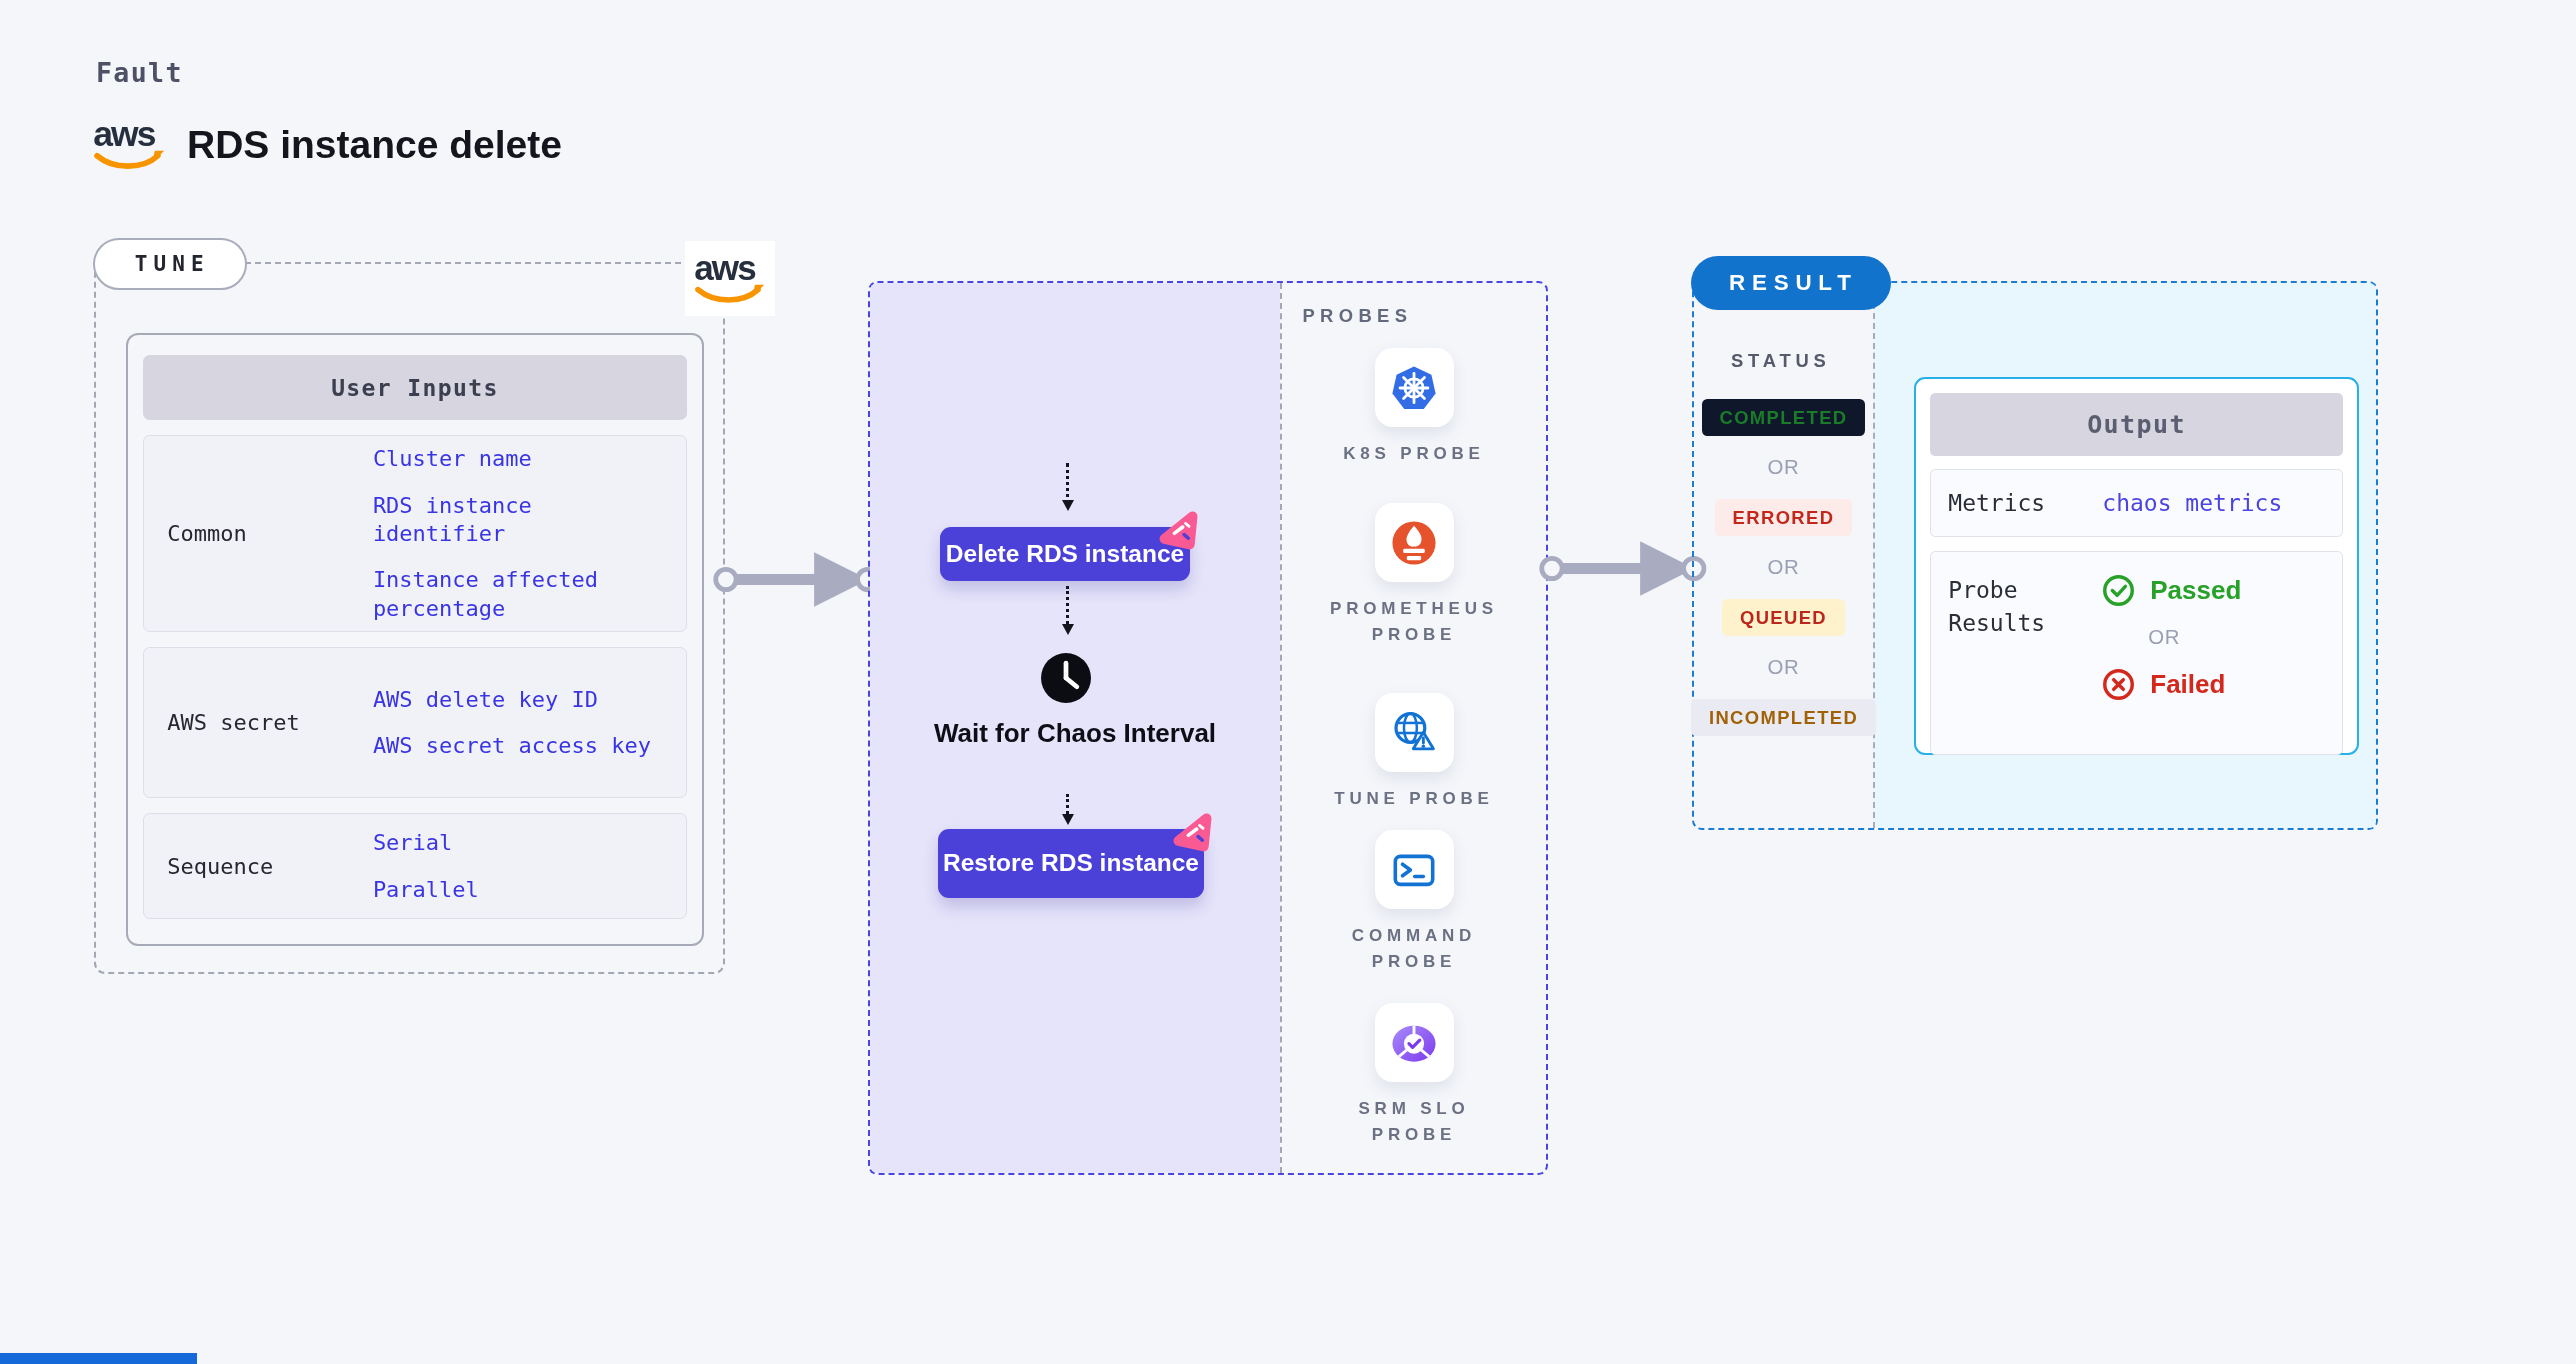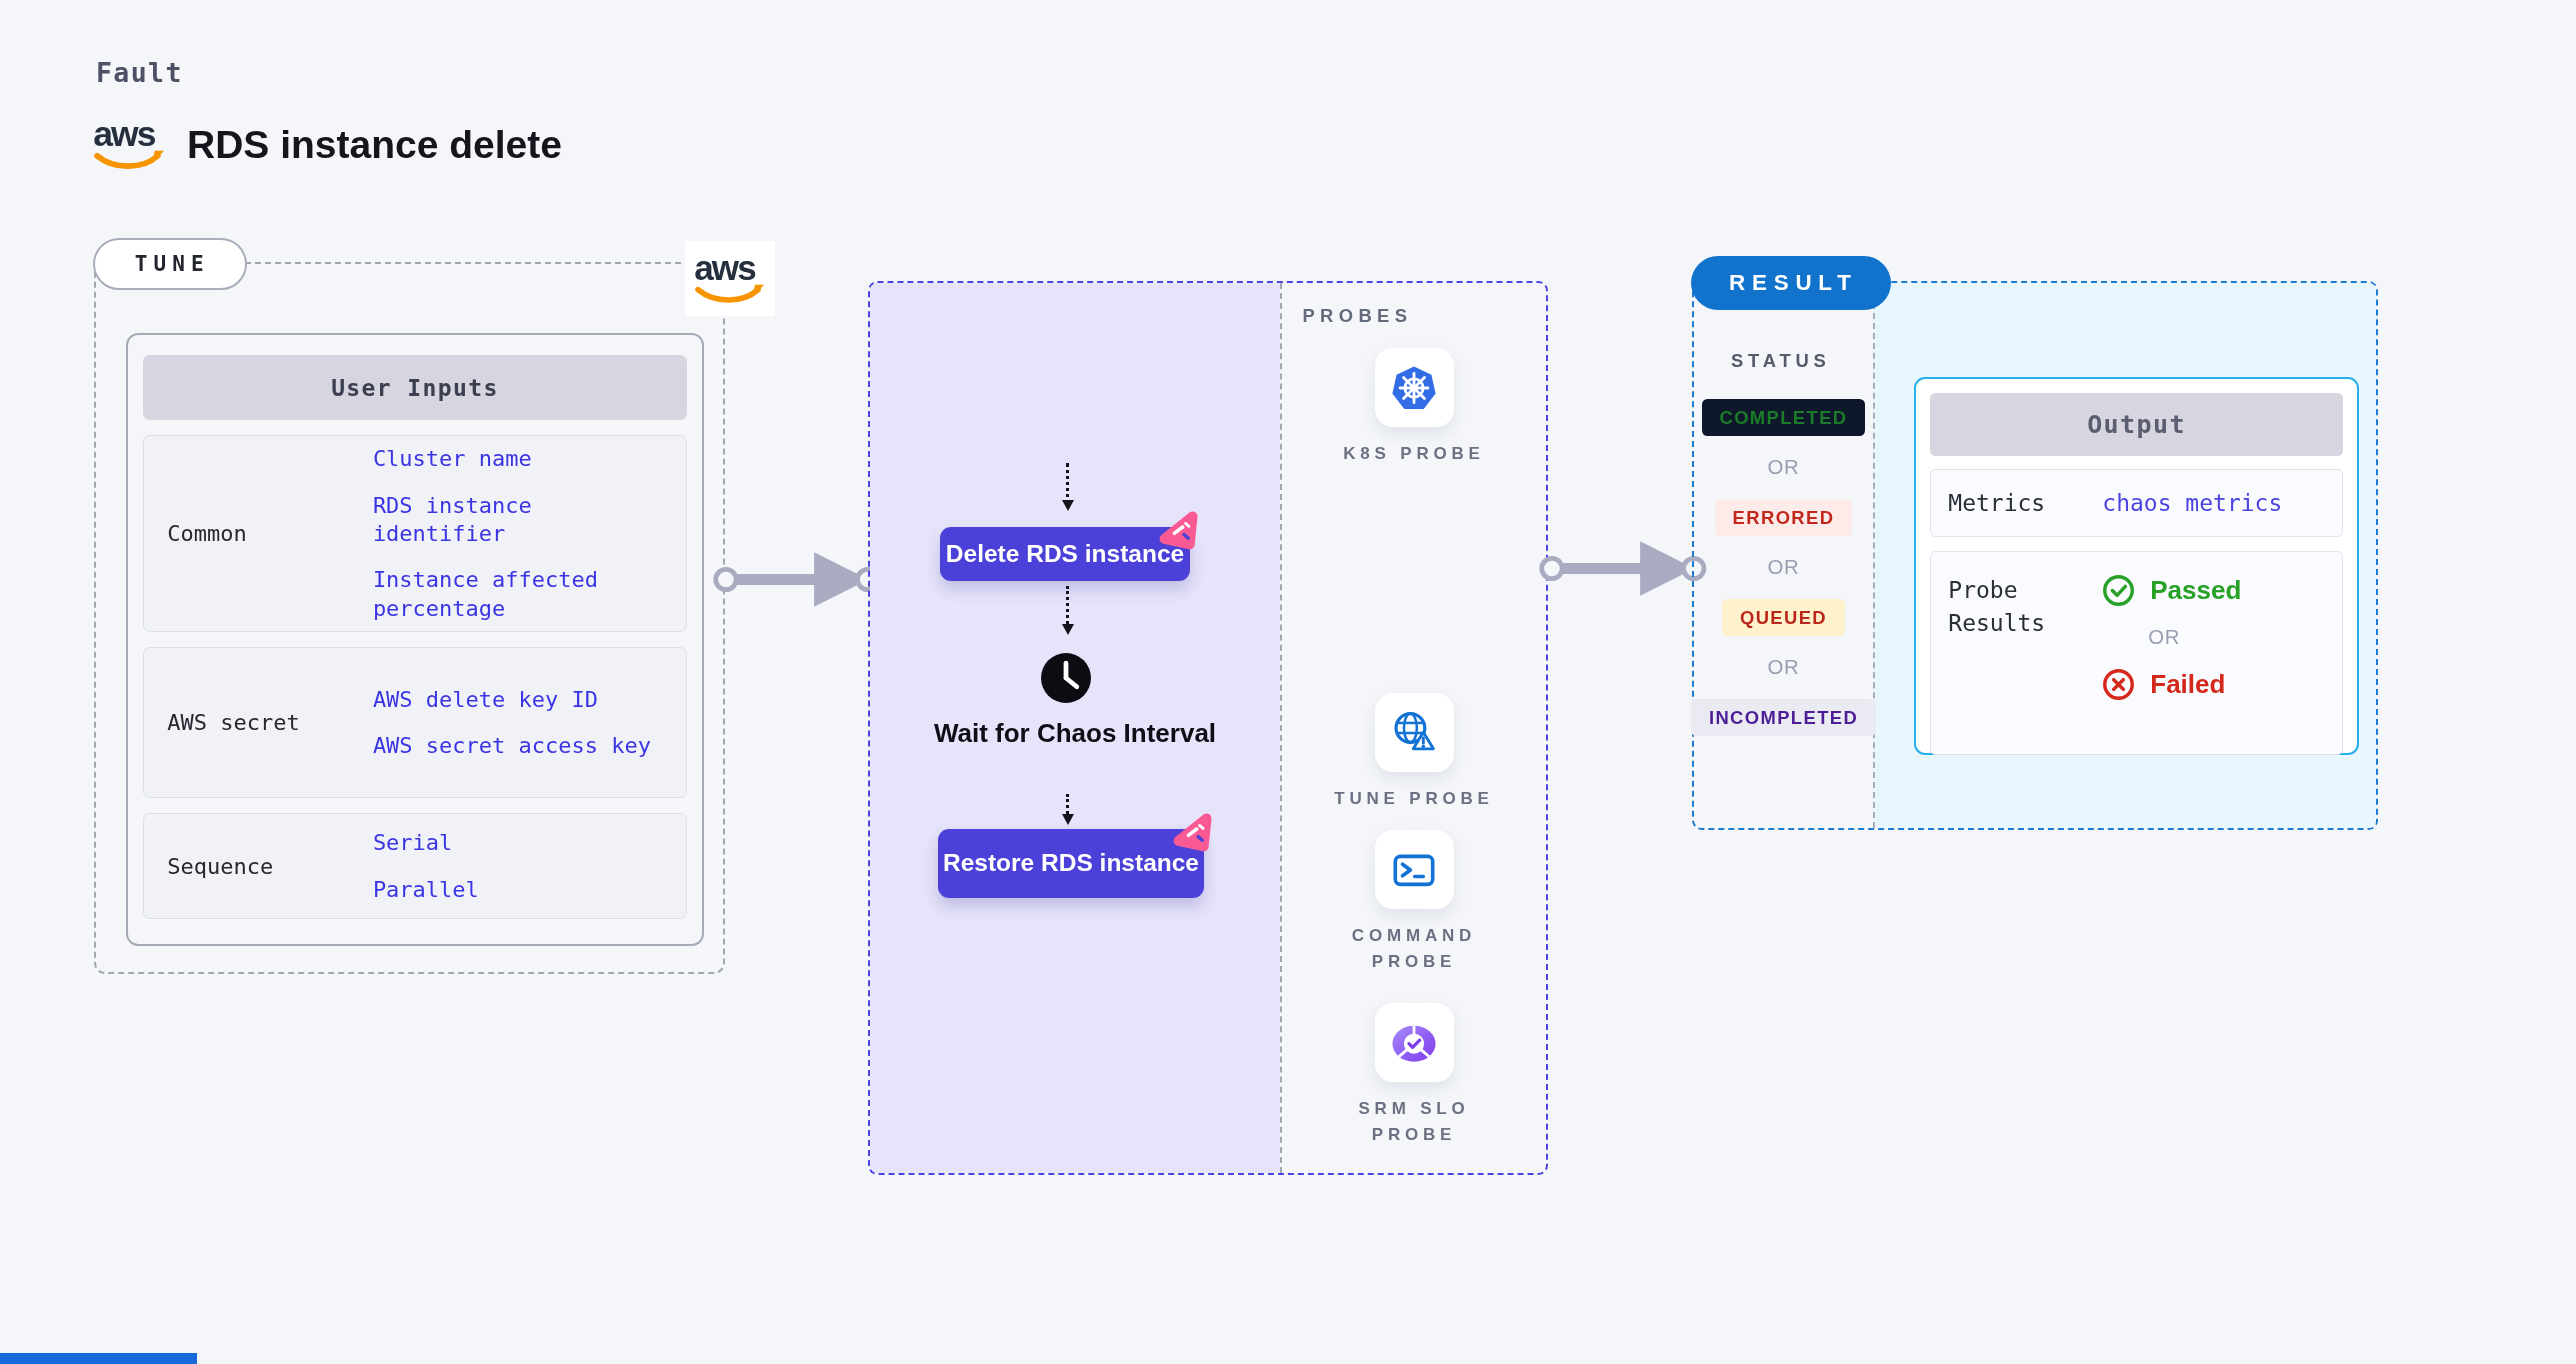--- a/index.html
+++ b/index.html
@@ -99,21 +99,21 @@
     color:#ffffff; font-size:22.4px; font-weight:700; letter-spacing:6.8px; padding-left:5.4px;}
   .status-heading { position:absolute; left:37px; top:67px; font-size:18.4px; font-weight:700;
     color:#565a6b; letter-spacing:4.8px; }
   .status-list { position:absolute; left:0; top:116px; width:179px; display:flex;
     flex-direction:column; align-items:center; gap:20px; }
   .status-badge { padding:7.5px 17.7px; border-radius:5.4px; font-size:18.4px; font-weight:700;
     letter-spacing:1.4px; white-space:nowrap; }
   .st-completed   { background:#0f172a; color:#1a7c29; }
   .st-errored     { background:#fcebe8; color:#c3271b; }
   .st-queued      { background:#fdf2cc; color:#bb271c; }
-  .st-incompleted { background:#eaebf2; color:#4c1d95; }
+  .st-incompleted { background:#eaebf2; color:#a16207; }
   .or-label { font-size:20.4px; font-weight:500; color:#9aa0b2; letter-spacing:0.7px; }
 
   .output-box { position:absolute; left:220px; top:94px; width:445px; height:378px;
     background:#ffffff; border:2.7px solid #27b0ea; border-radius:11px; padding:13.6px; }
   .output-header { height:63px; background:#d6d5e0; border-radius:5.4px; display:flex;
     align-items:center; justify-content:center; font-family:"DejaVu Sans Mono",monospace;
     font-size:25px; font-weight:700; color:#5b5e70; letter-spacing:1.4px; }
   .output-row { margin-top:13.6px; background:#fafbfe; border:1.4px solid #e0e2ea;
     border-radius:5.4px; display:flex; padding:0 17.7px; }
   .metrics-row { height:68px; align-items:center; }
@@ -259,20 +259,31 @@
                 <line x1="32" y1="33" x2="17" y2="48"></line>
               <line x1="32" y1="33" x2="12" y2="33"></line>
                 <line x1="32" y1="33" x2="17" y2="18"></line>
             </g>
             <circle cx="32" cy="33" r="5" fill="#ffffff"></circle>
           </svg>
         </div>
         <div class="probe-label">K8S PROBE</div>
       </div>
 
+      <div class="probe-item pi-2">
+        <div class="probe-card">
+          <svg viewBox="0 0 64 64">
+            <circle cx="32" cy="32" r="30" fill="#e6522c"></circle>
+            <path d="M32,8 C40,17 44,23 42,30 C41,35 36,38 32,37 C27,38 23,35 22,30 C20,24 25,16 32,8 Z" fill="#ffffff"></path>
+            <rect x="17" y="40" width="30" height="6" rx="2" fill="#ffffff"></rect>
+            <rect x="22" y="50" width="20" height="6" rx="2" fill="#ffffff"></rect>
+          </svg>
+        </div>
+        <div class="probe-label">PROMETHEUS PROBE</div>
+      </div>
 
       <div class="probe-item pi-3">
         <div class="probe-card">
           <svg viewBox="0 0 64 64">
             <g stroke="#1273d4" fill="none" stroke-width="4.5">
               <circle cx="27" cy="25" r="20"></circle>
               <ellipse cx="27" cy="25" rx="9" ry="20" stroke-width="3.5"></ellipse>
               <line x1="9" y1="18" x2="45" y2="18" stroke-width="3.5"></line>
               <line x1="9" y1="32" x2="45" y2="32" stroke-width="3.5"></line>
             </g>

